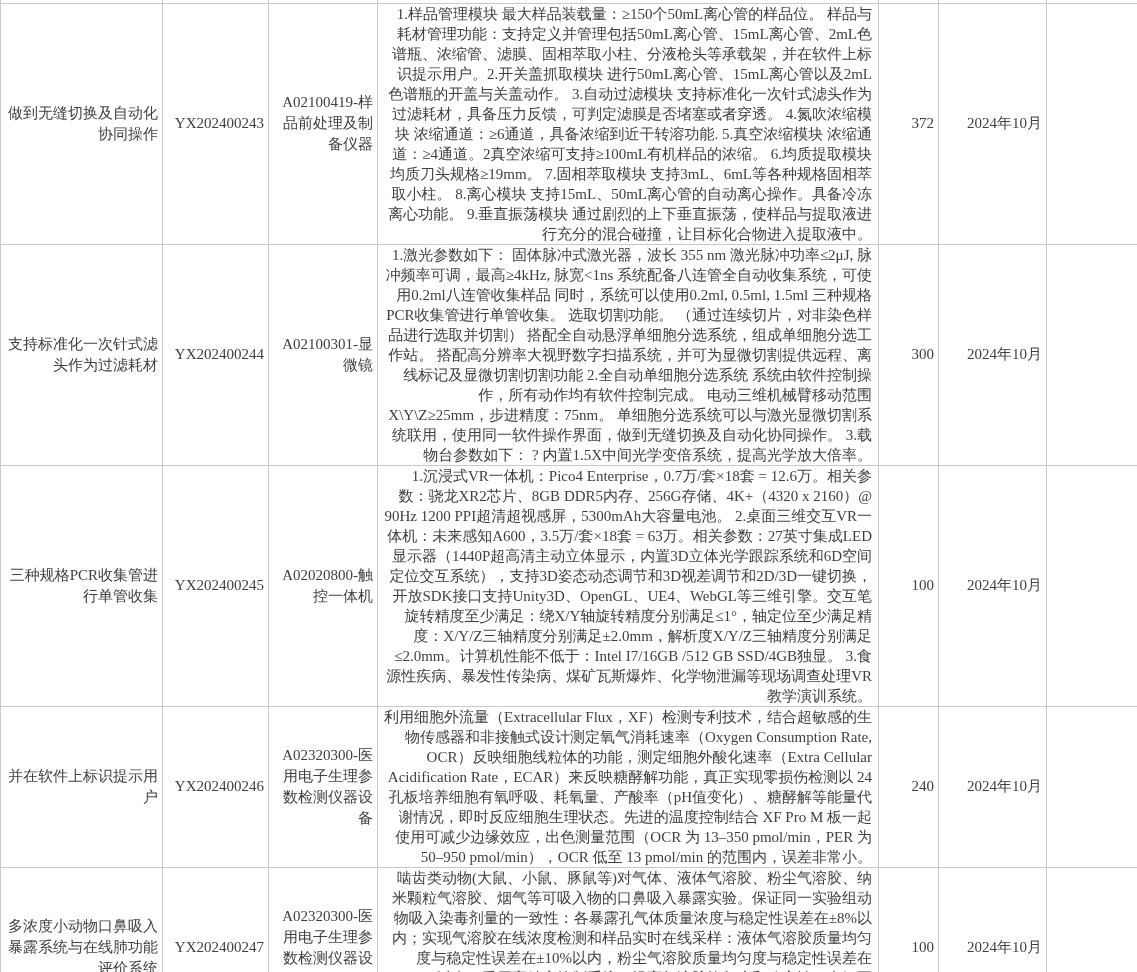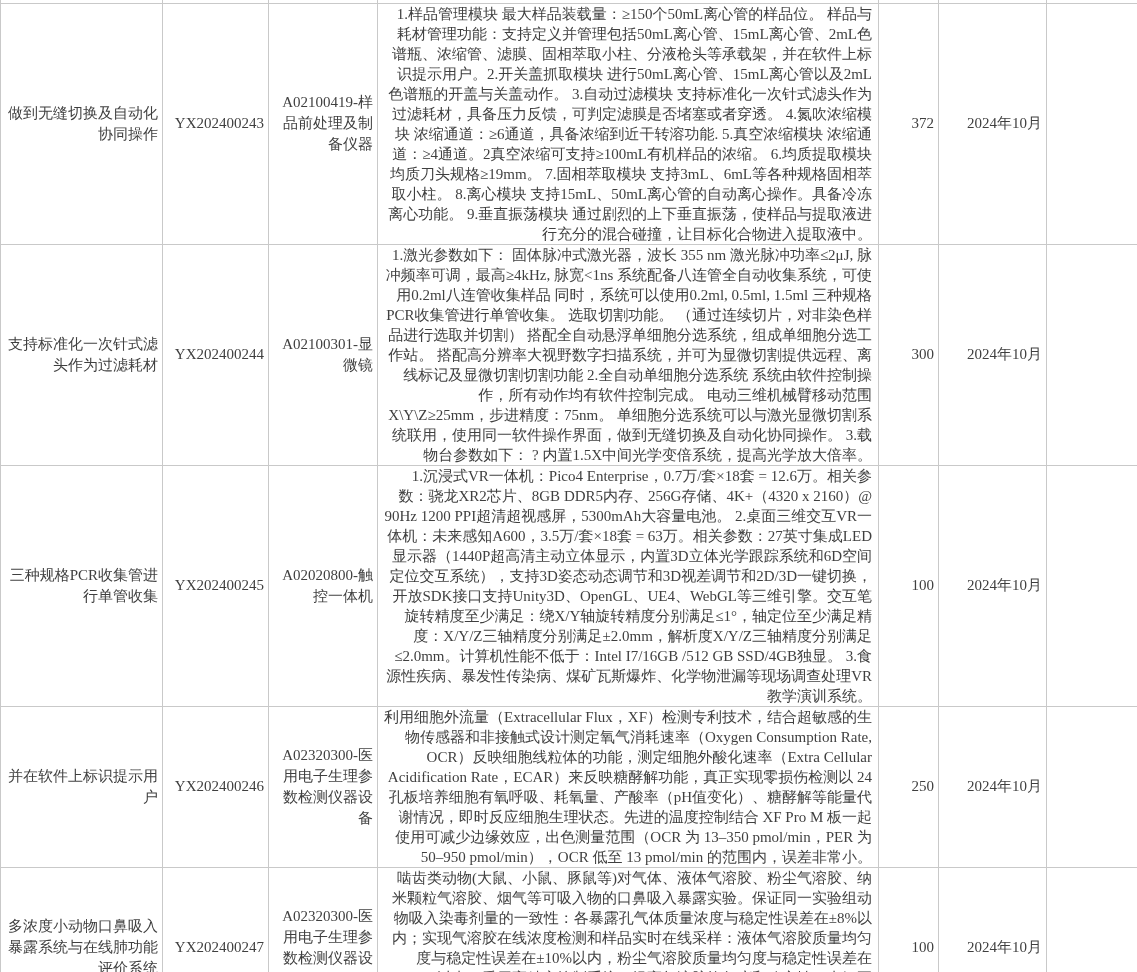--- a/index.html
+++ b/index.html
@@ -91,21 +91,21 @@
       <td>100</td>
       <td>2024年10月</td>
       <td></td>
     </tr>
 
     <tr style="height:159px">
       <td>并在软件上标识提示用户</td>
       <td>YX202400246</td>
       <td>A02320300-医用电子生理参数检测仪器设备</td>
       <td class="desc">利用细胞外流量（Extracellular Flux，XF）检测专利技术，结合超敏感的生物传感器和非接触式设计测定氧气消耗速率（Oxygen Consumption Rate, OCR）反映细胞线粒体的功能，测定细胞外酸化速率（Extra Cellular Acidification Rate，ECAR）来反映糖酵解功能，真正实现零损伤检测以 24孔板培养细胞有氧呼吸、耗氧量、产酸率（pH值变化）、糖酵解等能量代谢情况，即时反应细胞生理状态。先进的温度控制结合 XF Pro M 板一起使用可减少边缘效应，出色测量范围（OCR 为 13–350 pmol/min，PER 为 50–950 pmol/min），OCR 低至 13 pmol/min 的范围内，误差非常小。</td>
-      <td>250</td>
+      <td>240</td>
       <td>2024年10月</td>
       <td></td>
     </tr>
 
     <tr style="height:147px">
       <td>多浓度小动物口鼻吸入暴露系统与在线肺功能评价系统</td>
       <td>YX202400247</td>
       <td>A02320300-医用电子生理参数检测仪器设备</td>
       <td class="desc">啮齿类动物(大鼠、小鼠、豚鼠等)对气体、液体气溶胶、粉尘气溶胶、纳米颗粒气溶胶、烟气等可吸入物的口鼻吸入暴露实验。保证同一实验组动物吸入染毒剂量的一致性：各暴露孔气体质量浓度与稳定性误差在±8%以内；实现气溶胶在线浓度检测和样品实时在线采样：液体气溶胶质量均匀度与稳定性误差在±10%以内，粉尘气溶胶质量均匀度与稳定性误差在±20%以内；采用高精密控制系统，提高气溶胶均匀度和稳定性。内缸正压，外缸负压，保证动物呼出的废气不污染或稀释气溶胶。同时对动物呼吸周期、呼吸频率、潮气量、分钟通气量、累积气量等参数进行测定。</td>
       <td>100</td>

